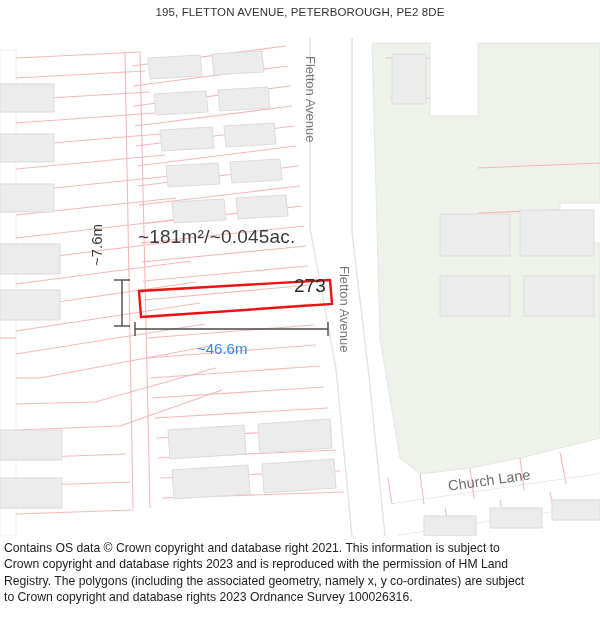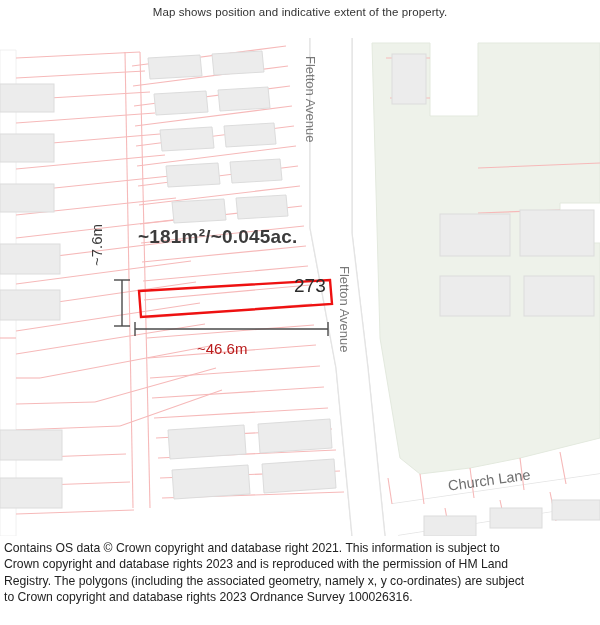--- a/index.html
+++ b/index.html
@@ -85,33 +85,32 @@
     color: #6f6f6f;
     transform: rotate(-8deg);
     transform-origin: left top;
   }
   #area-label {
     left: 138px;
     top: 188px;
     font-size: 19px;
     color: #3b3b3b;
     letter-spacing: 0.2px;
-    font-weight: bold;
   }
   #house-number {
     left: 294px;
     top: 237px;
     font-size: 19px;
     color: #2b2b2b;
   }
   #width-label {
     left: 197px;
     top: 302px;
     font-size: 15px;
-    color: #b91c1c;
+    color: #3b82f6;
   }
   #height-label {
     left: 88px;
     top: 228px;
     font-size: 15px;
     color: #3b3b3b;
     transform: rotate(-90deg);
     transform-origin: left top;
   }
   
@@ -127,21 +126,21 @@
     line-height: 16.4px;
     color: #222222;
   }
 </style>
 </head>
 <body>
 
 <div class="page">
 
   <div class="header">
-    <div class="subtitle">Map shows position and indicative extent of the property.</div>
+    <div class="title">195, FLETTON AVENUE, PETERBOROUGH, PE2 8DE</div>
   </div>
 
   <div class="map">
     <svg width="600" height="498" viewBox="0 0 600 498" xmlns="http://www.w3.org/2000/svg">
 
       <rect x="0" y="0" width="600" height="498" fill="#ffffff"></rect>
 
       <g>
 
         <path d="M310,0 L310,190 L336,330 L352,498" fill="none" stroke="#e2e2e2" stroke-width="1.2"></path>

